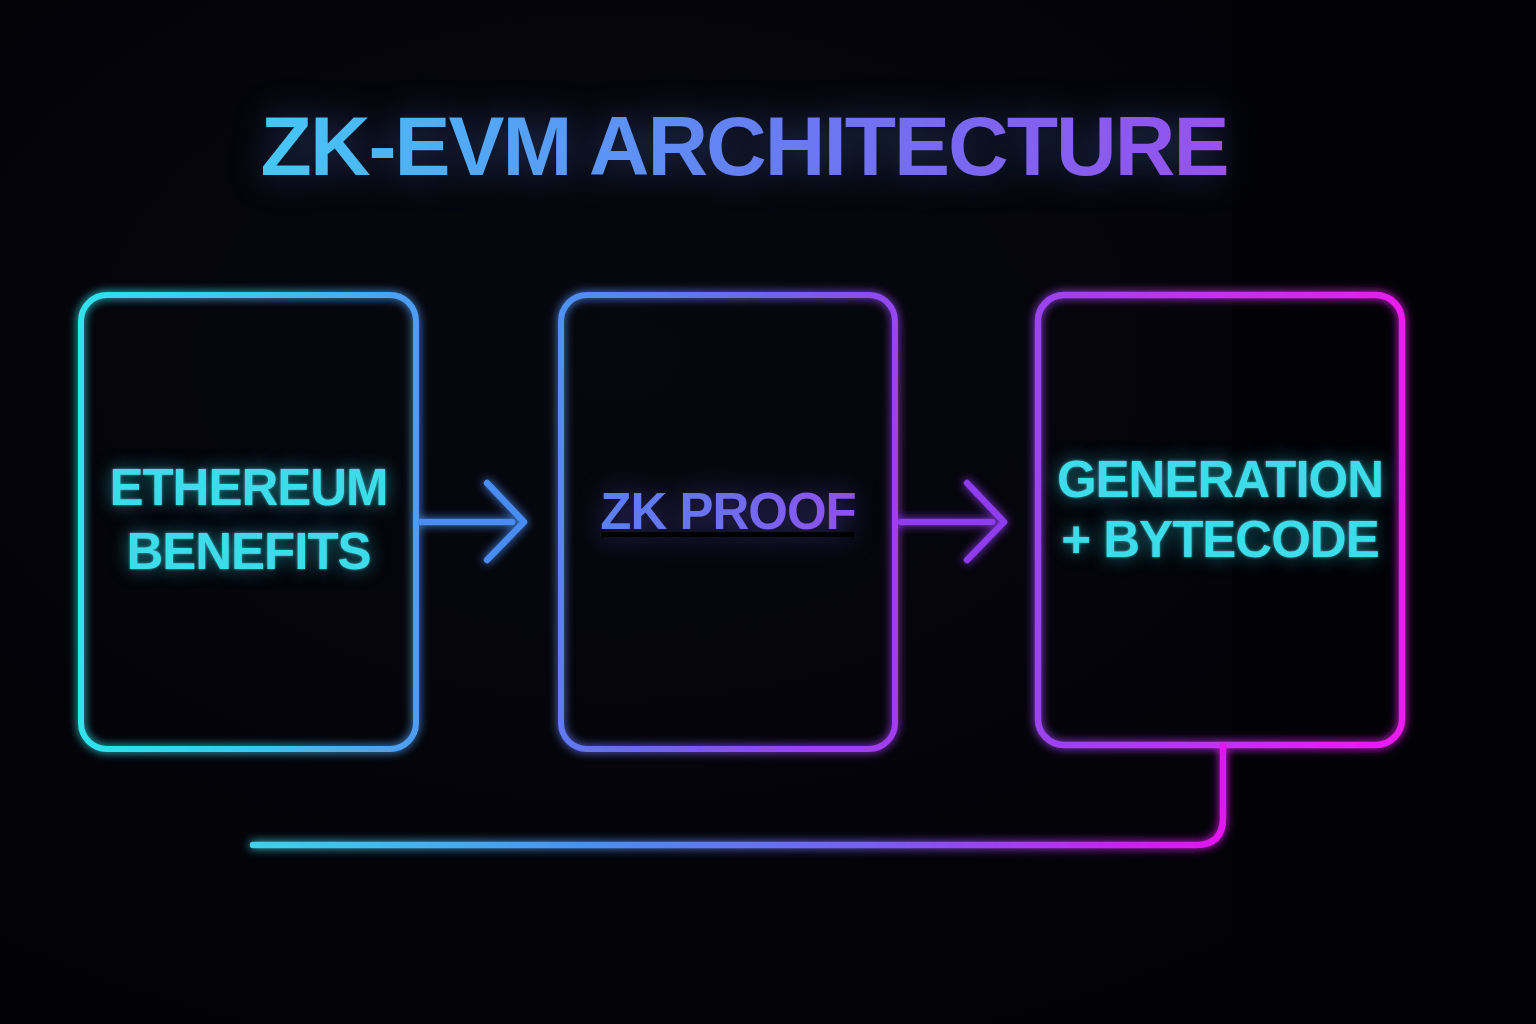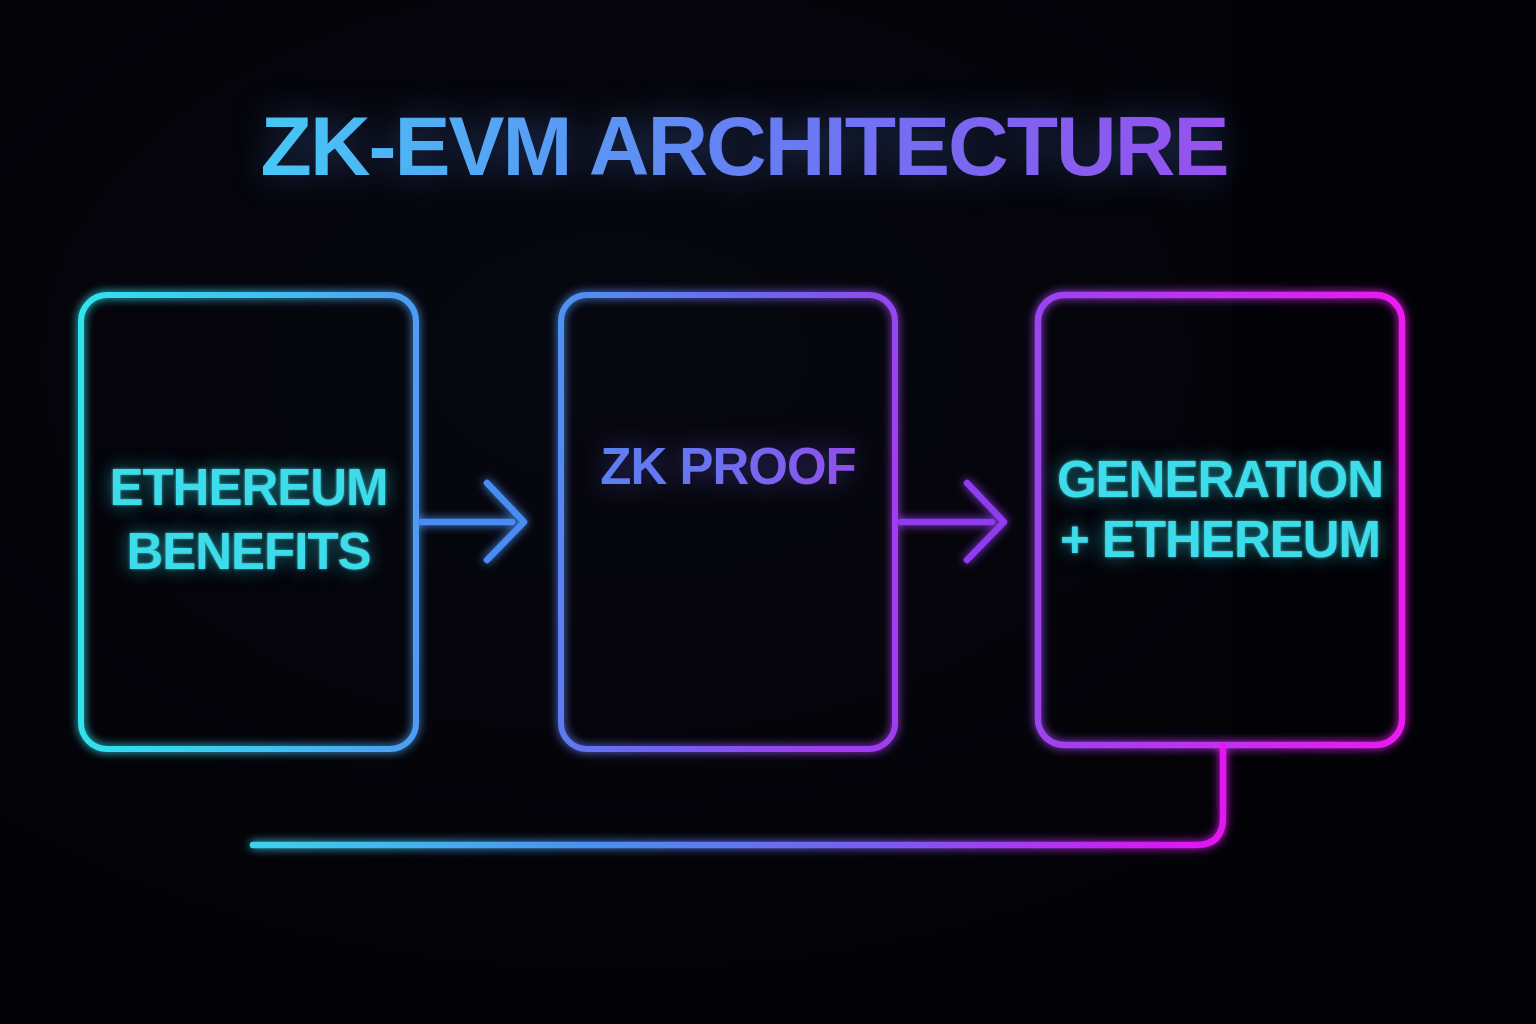--- a/index.html
+++ b/index.html
@@ -45,22 +45,22 @@
     text-align: center;
     font-weight: 700;
     font-size: 51px;
     letter-spacing: -1px;
   }
   .label-cyan {
     color: #3cdcea;
     text-shadow: 0 0 18px rgba(46, 222, 238, 0.55), 0 0 3px rgba(120, 245, 255, 0.6);
   }
   .label-1 { left: 81px;  top: 456px; width: 335px; line-height: 64px; }
-  .label-2 { left: 561px; top: 435px; width: 334px; line-height: 64px;
-             filter: drop-shadow(0 0 14px rgba(110, 95, 240, 0.45)); }
+  .label-2 { left: 561px; top: 480px; width: 334px; line-height: 64px;
+             filter: drop-shadow(0 0 14px rgba(110, 95, 240, 0.45)); text-decoration: underline; }
   .label-3 { left: 1038px; top: 450px; width: 364px; line-height: 60px; }
 
   .label-2 .line {
     background: linear-gradient(90deg, #5585f2 0%, #6a72f0 45%, #8a54ec 80%, #9a48ec 100%);
     -webkit-background-clip: text;
     background-clip: text;
     color: transparent;
   }
 </style>
 </head>
@@ -126,16 +126,16 @@
     <div class="line">ETHEREUM</div>
     <div class="line">BENEFITS</div>
   </div>
 
   <div class="node-label label-2">
     <div class="line">ZK PROOF</div>
   </div>
 
   <div class="node-label label-3 label-cyan">
     <div class="line">GENERATION</div>
-    <div class="line">+ ETHEREUM</div>
+    <div class="line">+ BYTECODE</div>
   </div>
 
 </div>
 
 </body></html>

